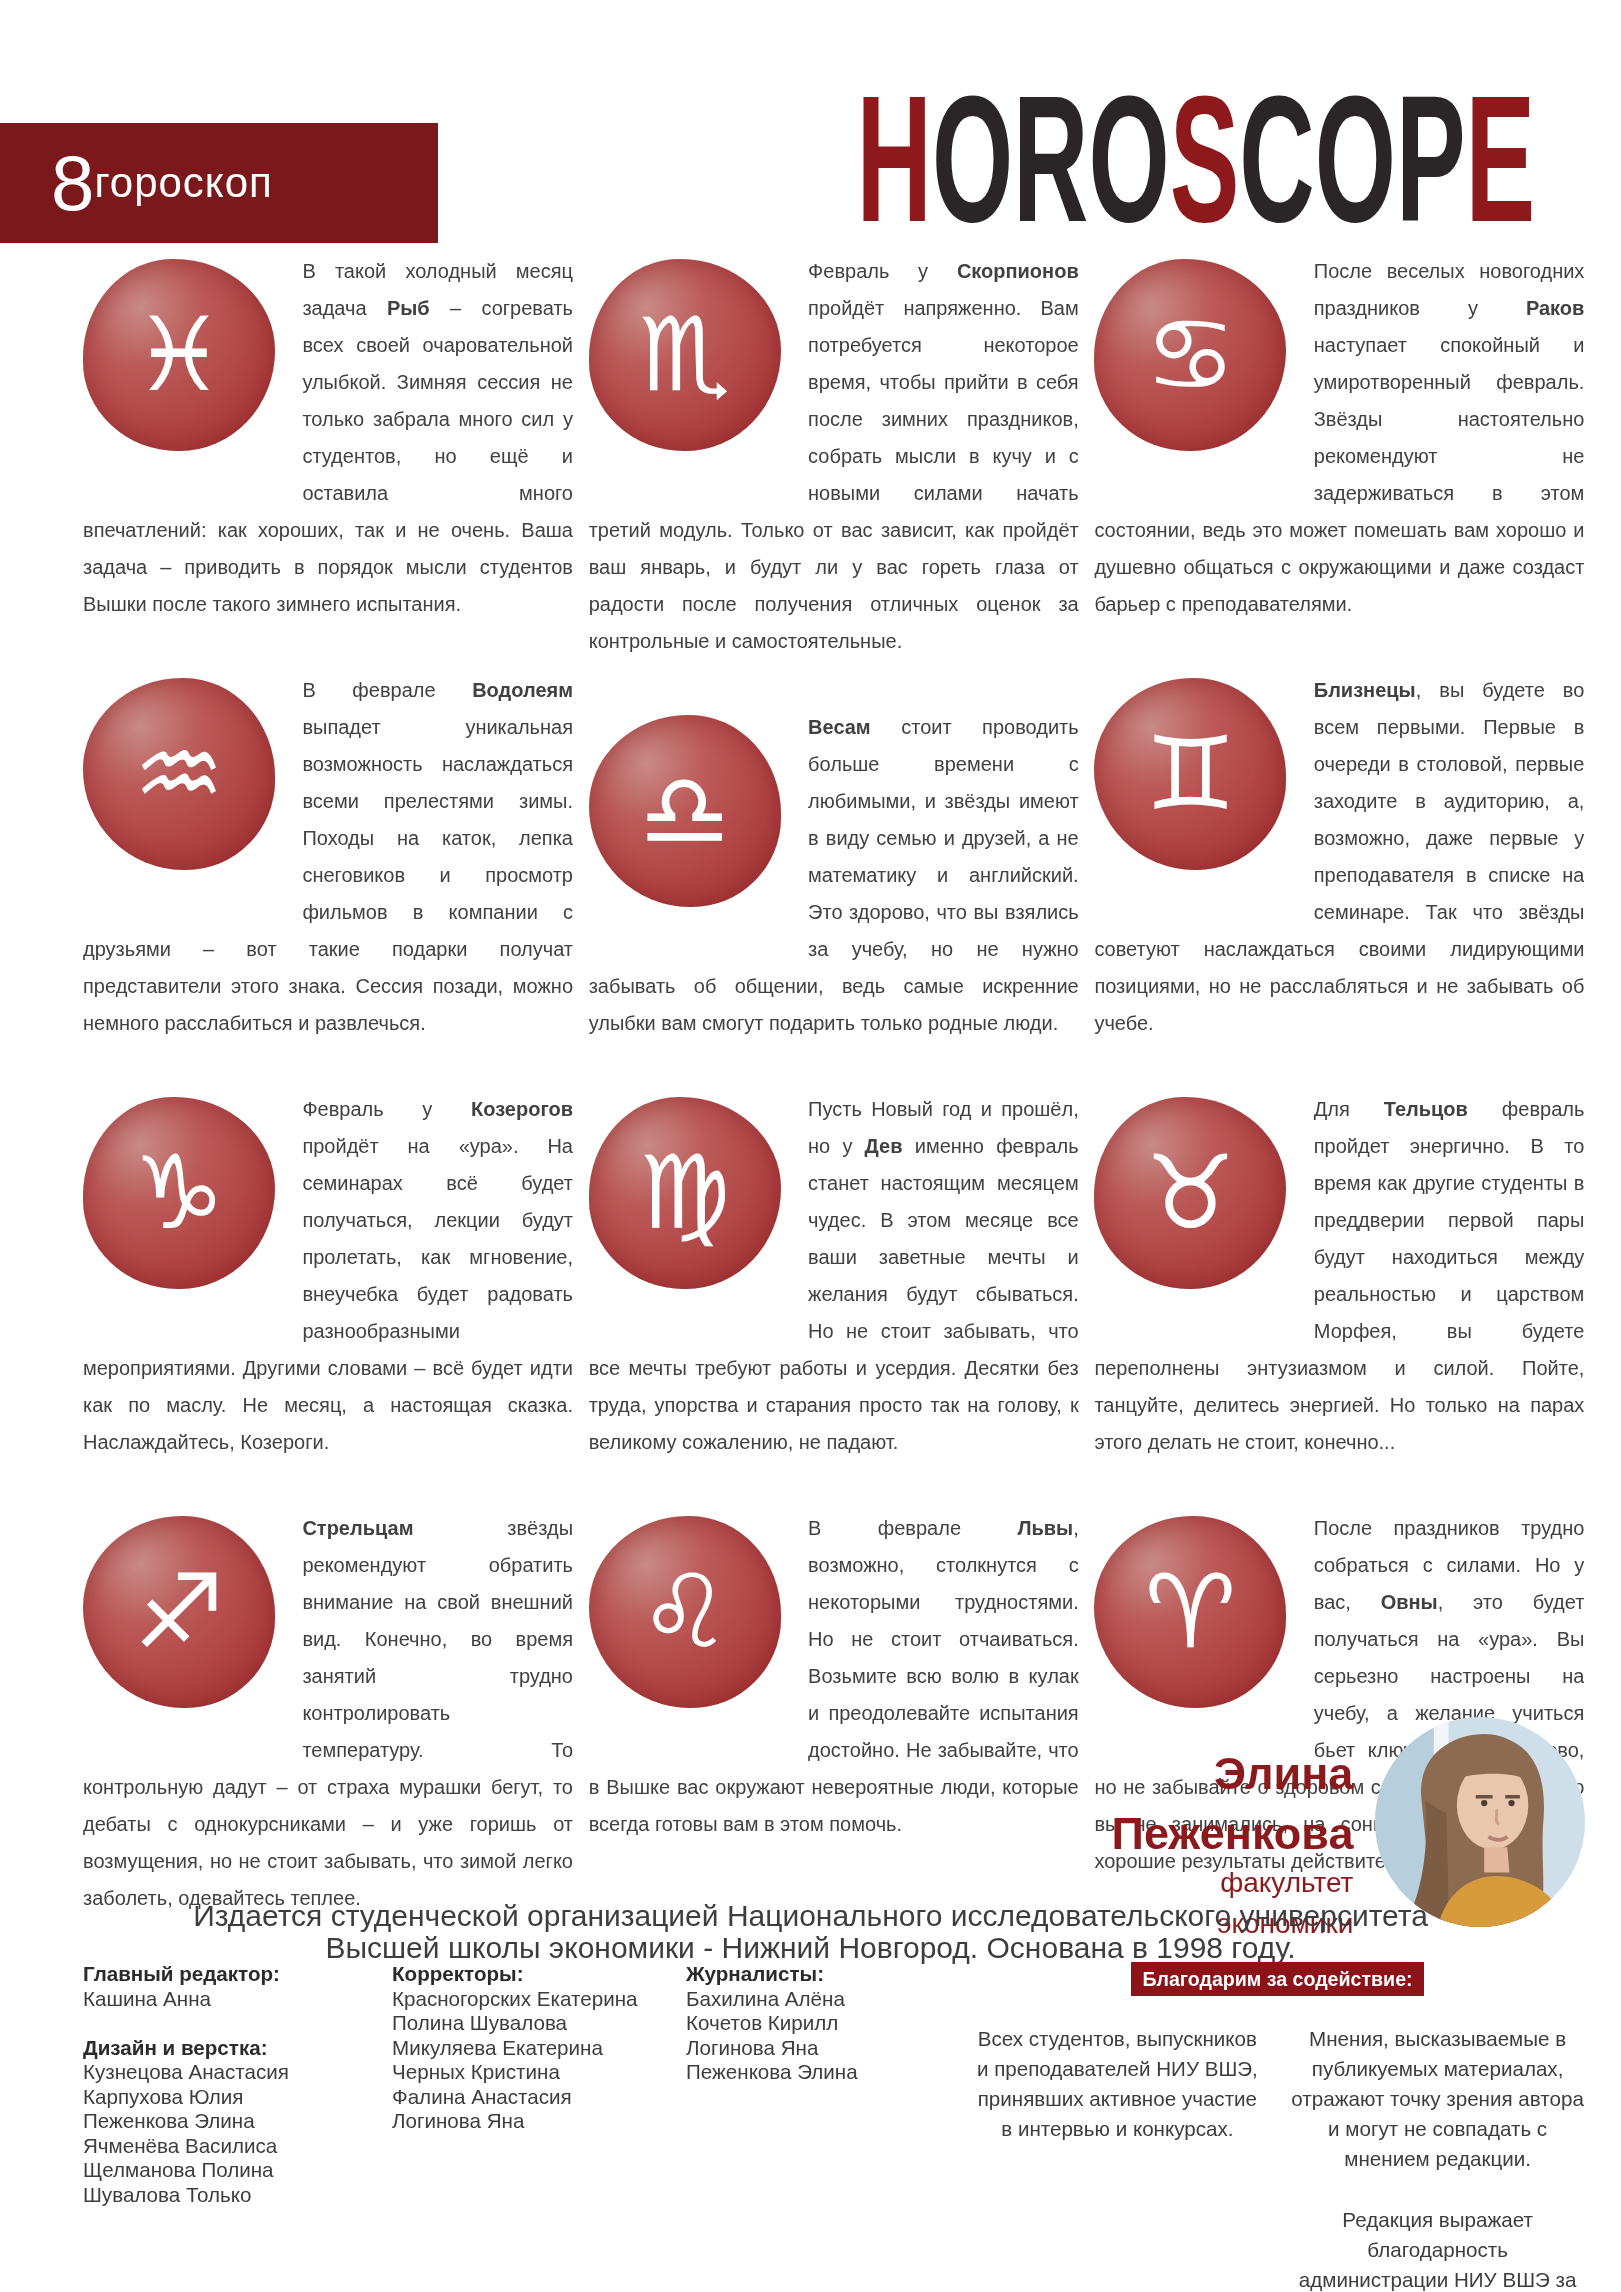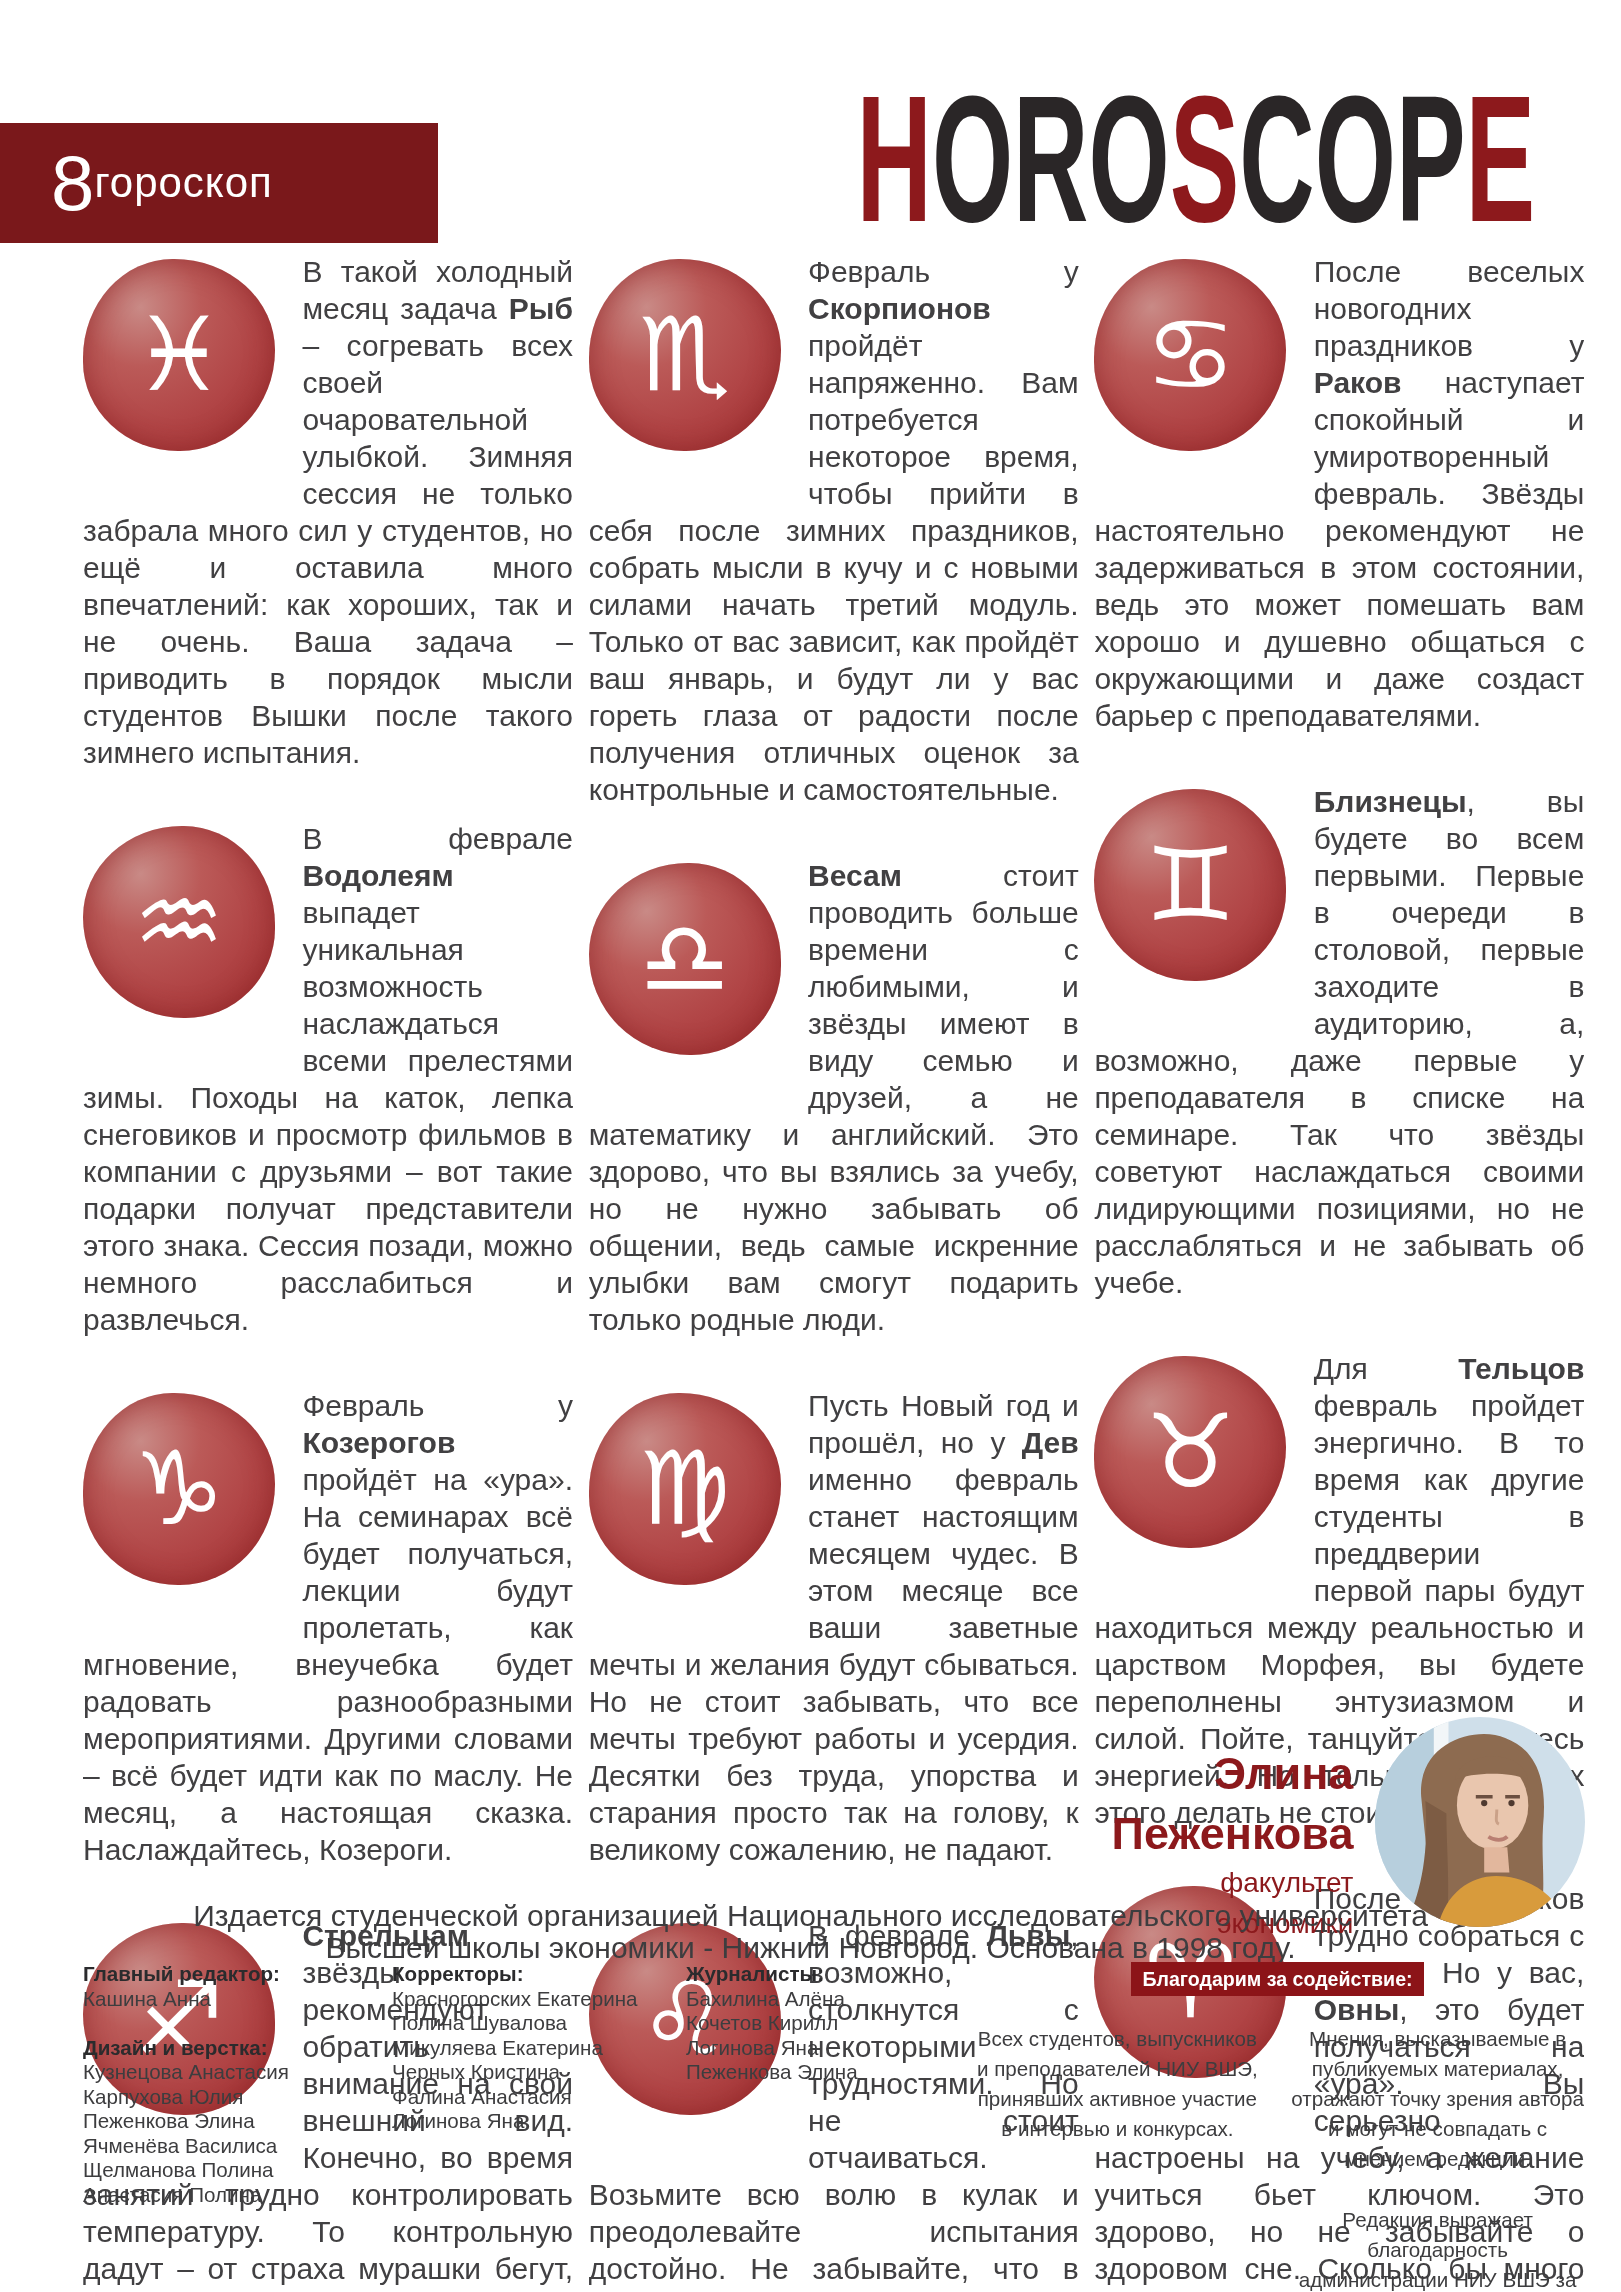--- a/index.html
+++ b/index.html
@@ -46,21 +46,21 @@
         #a53536 76%, var(--circle_dark) 100%);
     display:flex;align-items:center;justify-content:center;
     box-shadow:inset 0 0 27.4px rgba(120,20,22,.45);
   }
   .sign:nth-child(even) .badge{border-radius:52% 48% 47% 53% / 48% 52% 47% 53%;}
   .glyph{
     font-family:"DejaVu Sans", sans-serif;font-size:102px;line-height:1;
     color:var(--white);
   }
   .txt{
-    font-size:30px;line-height:37px;text-align:justify;color:var(--body_text);
+    font-size:20px;line-height:37px;text-align:justify;color:var(--body_text);
   }
   .txt b{font-weight:700;}
   
   .author{
     position:absolute;top:1717px;left:1078px;width:507px;
     display:flex;align-items:flex-start;gap:21.6px;
   }
   .author-names{flex:1;text-align:right;color:var(--author_red);padding-top:27.4px;}
   .author-name{font-size:45px;font-weight:700;line-height:1.32;}
   .author-fac{font-size:28px;line-height:1.45;}
@@ -227,21 +227,21 @@
     <div class="cgroup cA">
       <div class="flabel">Главный редактор:</div>
       <div class="fname">Кашина Анна</div>
       <div class="fspacer"></div>
       <div class="flabel">Дизайн и верстка:</div>
       <div class="fname">Кузнецова Анастасия</div>
       <div class="fname">Карпухова Юлия</div>
       <div class="fname">Пеженкова Элина</div>
       <div class="fname">Ячменёва Василиса</div>
       <div class="fname">Щелманова Полина</div>
-      <div class="fname">Анастасия Полина</div>
+      <div class="fname">Шувалова Только</div>
     </div>
 
     <div class="cgroup cB">
       <div class="flabel">Корректоры:</div>
       <div class="fname">Красногорских Екатерина</div>
       <div class="fname">Полина Шувалова</div>
       <div class="fname">Микуляева Екатерина</div>
       <div class="fname">Черных Кристина</div>
       <div class="fname">Фалина Анастасия</div>
       <div class="fname">Логинова Яна</div>

